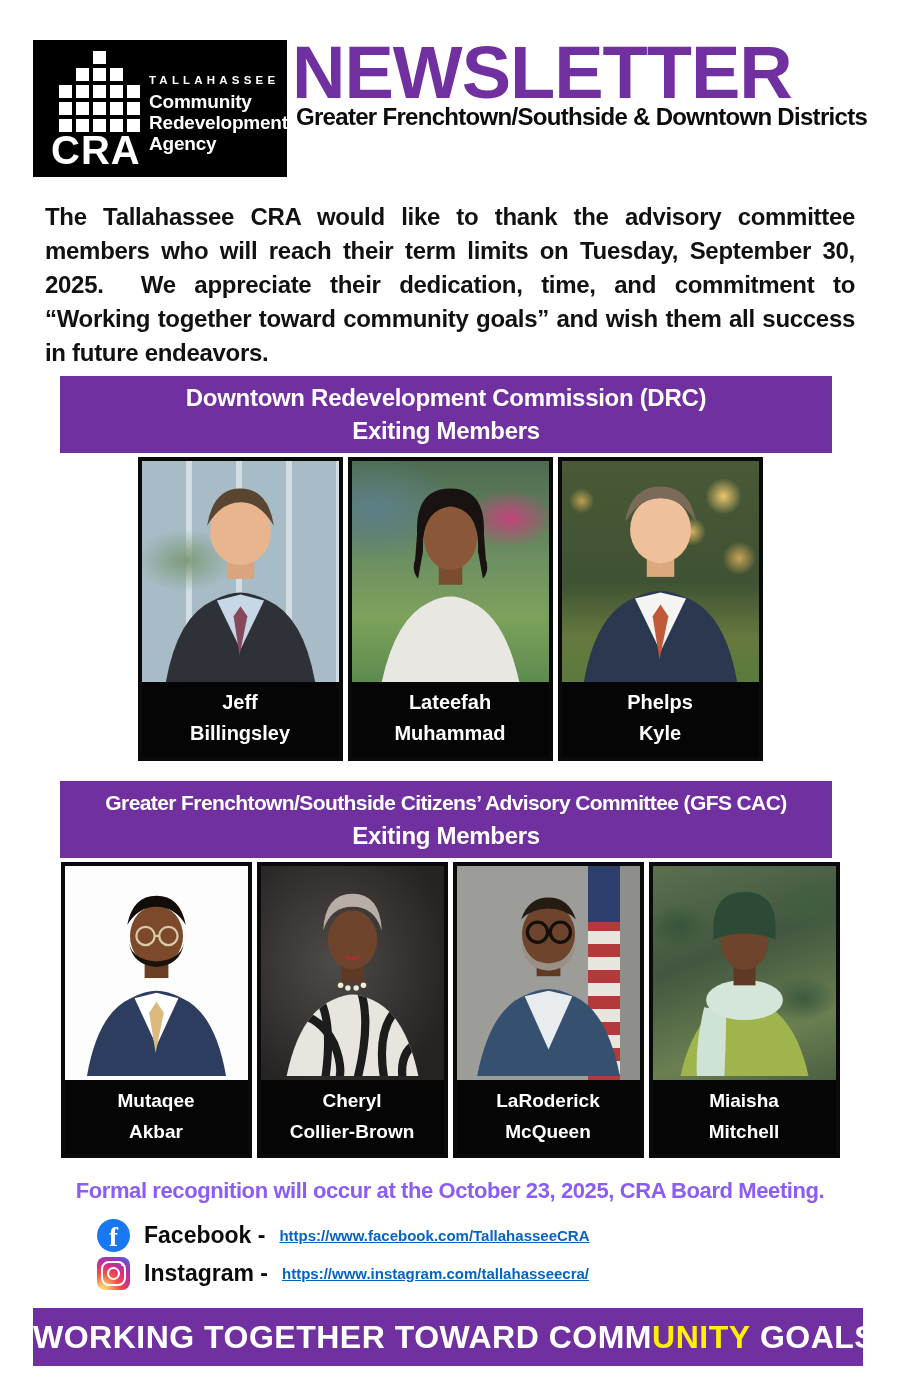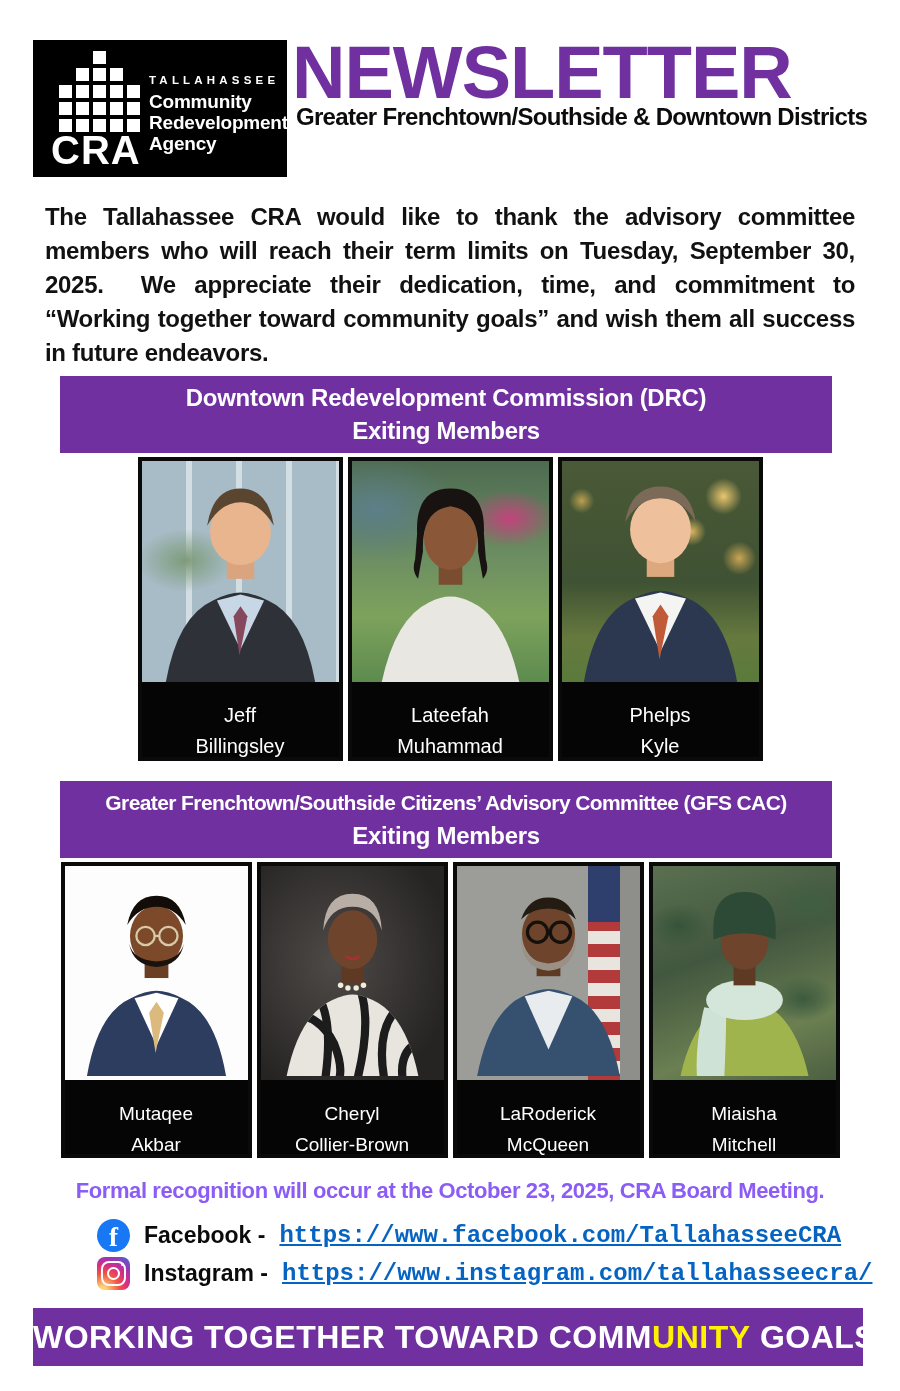--- a/index.html
+++ b/index.html
@@ -49,21 +49,21 @@
   .section-banner .bline{font-size:24px;line-height:33px;letter-spacing:-0.3px;}
   .section-banner.narrowtext .bline1{font-size:21px;letter-spacing:-0.6px;}
   .banner-drc{margin-top:6px;}
   .banner-gfs{margin-top:20px;}
   
   .cards-row{display:flex;justify-content:center;gap:5px;margin-top:4px;}
   .card{border:4px solid #0a0a0a;background:#000;}
   .photo{width:197px;height:221px;position:relative;overflow:hidden;}
   .cards-row.four .photo{width:183px;height:214px;}
   .person{position:absolute;left:0;top:0;width:100%;height:100%;display:block;}
-  .plate{height:75px;background:#050505;color:#fff;text-align:center;font-weight:normal;font-size:20px;line-height:31px;padding-top:18px;}
+  .plate{height:75px;background:#050505;color:#fff;text-align:center;font-weight:bold;font-size:20px;line-height:31px;padding-top:5px;}
   .cards-row.four .plate{height:74px;font-size:19px;}
   
   .p-jeff{background:
     radial-gradient(70px 45px at 22% 45%,#7e9b7a,rgba(126,155,122,0) 70%),
     repeating-linear-gradient(90deg,#a7bcc7 0 44px,#d3dee4 44px 50px);}
   .p-lateefah{background:
     radial-gradient(62px 40px at 80% 26%,#c2447c,rgba(194,68,124,0) 72%),
     radial-gradient(110px 70px at 12% 22%,#5c7f8a,rgba(92,127,138,0) 75%),
     linear-gradient(180deg,#4e6b52 0%,#6d8f62 45%,#7da25c 70%,#5d8b4f 100%);}
   .p-kyle{background:
@@ -85,21 +85,21 @@
   .p-miaisha{background:
     radial-gradient(40px 30px at 14% 28%,#36543a,rgba(54,84,58,0) 75%),
     radial-gradient(50px 35px at 86% 18%,#405f42,rgba(64,95,66,0) 75%),
     radial-gradient(45px 30px at 82% 62%,#3c5a3e,rgba(60,90,62,0) 75%),
     linear-gradient(160deg,#5a7050 0%,#42573f 40%,#6b7f52 75%,#4c5f41 100%);}
   
   .recognition{margin-top:20px;text-align:center;font-weight:bold;font-size:22px;letter-spacing:-0.4px;color:#8b5cf6;}
   .social{margin:12px 0 0 97px;}
   .social-row{display:flex;align-items:center;gap:14px;height:38px;}
   .social-label{font-weight:bold;font-size:23px;color:#0b0b0b;white-space:nowrap;}
-  .social-link{font-weight:bold;font-size:24px;color:var(--link-blue);text-decoration:underline;white-space:nowrap;font-family:Liberation Mono, monospace;}
+  .social-link{font-weight:bold;font-size:15px;color:var(--link-blue);text-decoration:underline;white-space:nowrap;}
   .fb-icon{
     width:33px;height:33px;border-radius:50%;background:var(--facebook-blue);flex:0 0 33px;
     display:flex;align-items:flex-end;justify-content:center;overflow:hidden;
   }
   .fb-f{color:#fff;font-weight:bold;font-size:27px;line-height:29px;font-family:"Liberation Serif",serif;}
   .ig-icon{
     width:33px;height:33px;border-radius:8px;flex:0 0 33px;position:relative;
     background:radial-gradient(120% 120% at 18% 100%,#fed373 8%,#f15245 42%,#d92e7f 62%,#9b36b7 82%,#515ecf 100%);
   }
   .ig-frame{position:absolute;inset:4px;border:2.5px solid #fff;border-radius:8px;}

